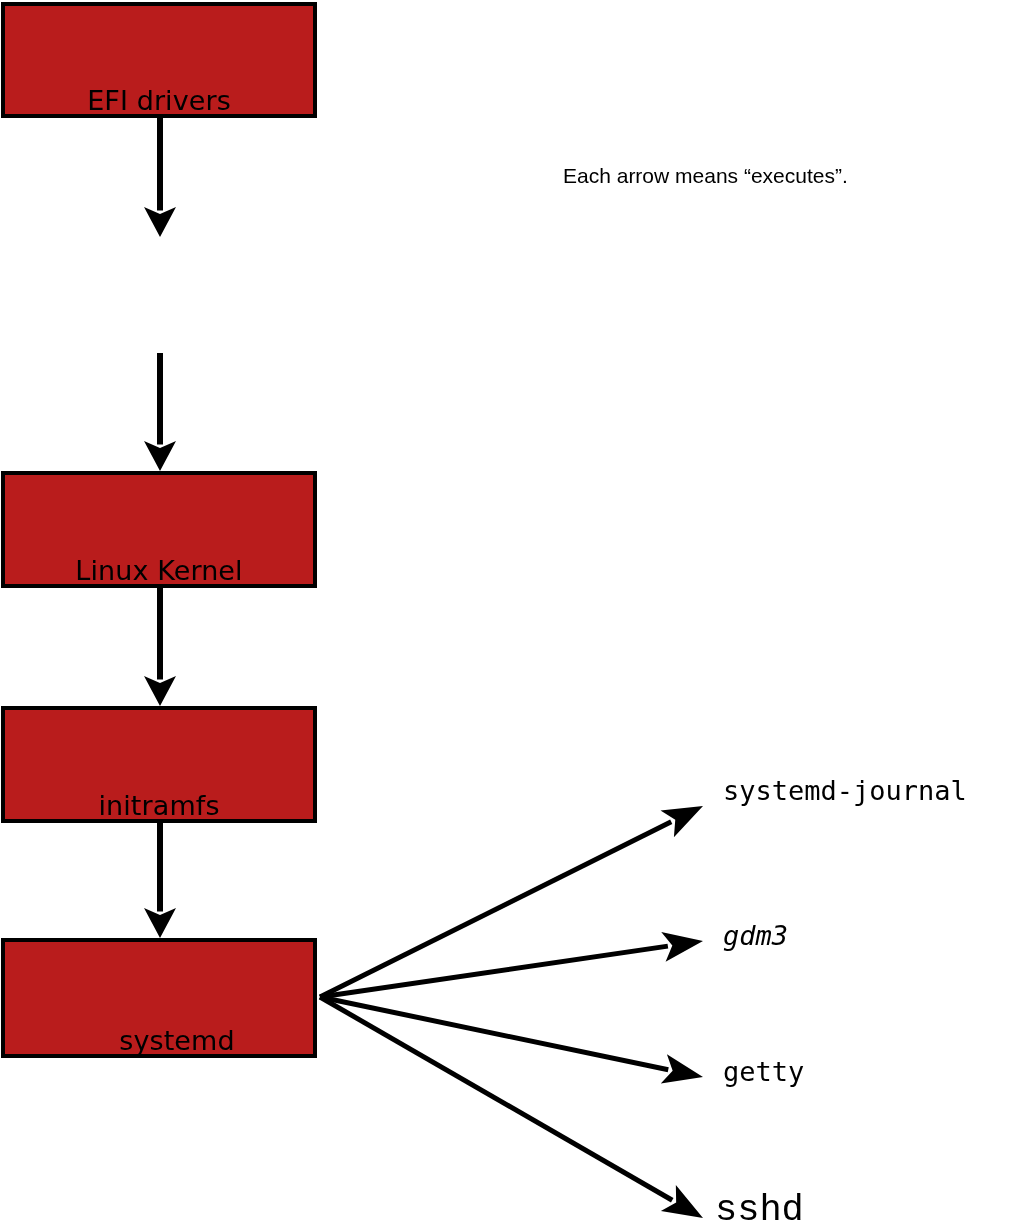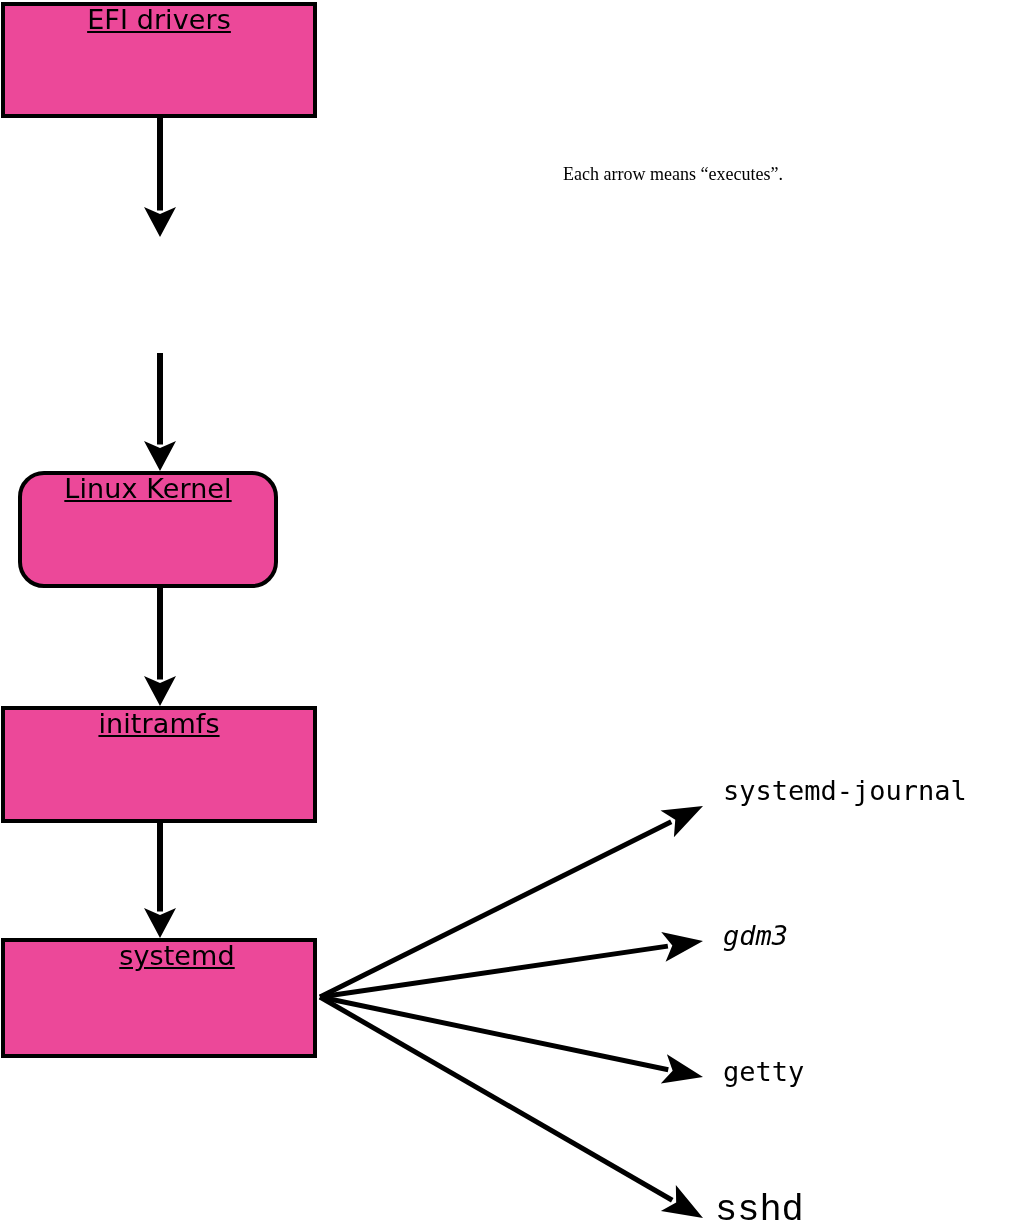--- a/index.html
+++ b/index.html
@@ -14,26 +14,25 @@
     height: 1230px;
     background: #ffffff;
     overflow: hidden;
     font-family: "DejaVu Sans", "Liberation Sans", sans-serif;
   }
 
   
   .node-box {
     position: absolute;
     box-sizing: border-box;
-    background: #ec4899;
+    background: #b91c1c;
     border: 4px solid #000000;
     display: flex;
-    align-items: flex-start;
+    align-items: flex-end;
     justify-content: center;
-    text-decoration: underline;
   }
   .node-label {
     font-family: "DejaVu Sans", "Liberation Sans", sans-serif;
     font-size: 27px;
     color: #000000;
     line-height: 1;
     white-space: nowrap;
     letter-spacing: 0.1px;
   }
 
@@ -48,43 +47,43 @@
   }
 
   
   .free-text {
     position: absolute;
     color: #000000;
     white-space: nowrap;
     line-height: 1;
   }
   .annotation-text {
-    font-family: Liberation Serif, serif;
-    font-size: 18px;
+    font-family: Liberation Sans, sans-serif;
+    font-size: 21px;
   }
   .leaf-label-mono {
     font-family: "DejaVu Sans Mono", "Liberation Mono", monospace;
     font-size: 27px;
   }
   .leaf-label-sans {
     font-family: Liberation Mono, monospace;
     font-size: 37px;
   }
 </style>
 </head>
 <body>
 
 <div id="canvas">
 
   <div class="node-box" id="box-efi-drivers" style="left: 1px; top: 2px; width: 316px; height: 116px;">
     <span class="node-label">EFI drivers</span>
   </div>
 
 
-  <div class="node-box" id="box-linux-kernel" style="left: 18px; top: 471px; width: 260px; height: 117px; border-radius: 26px;">
+  <div class="node-box" id="box-linux-kernel" style="left: 1px; top: 471px; width: 316px; height: 117px;">
     <span class="node-label">Linux Kernel</span>
   </div>
 
   <div class="node-box" id="box-initramfs" style="left: 1px; top: 706px; width: 316px; height: 117px;">
     <span class="node-label">initramfs</span>
   </div>
 
   <div class="node-box" id="box-systemd" style="left: 1px; top: 938px; width: 316px; height: 120px; padding-left: 36px;">
     <span class="node-label">systemd</span>
   </div>

